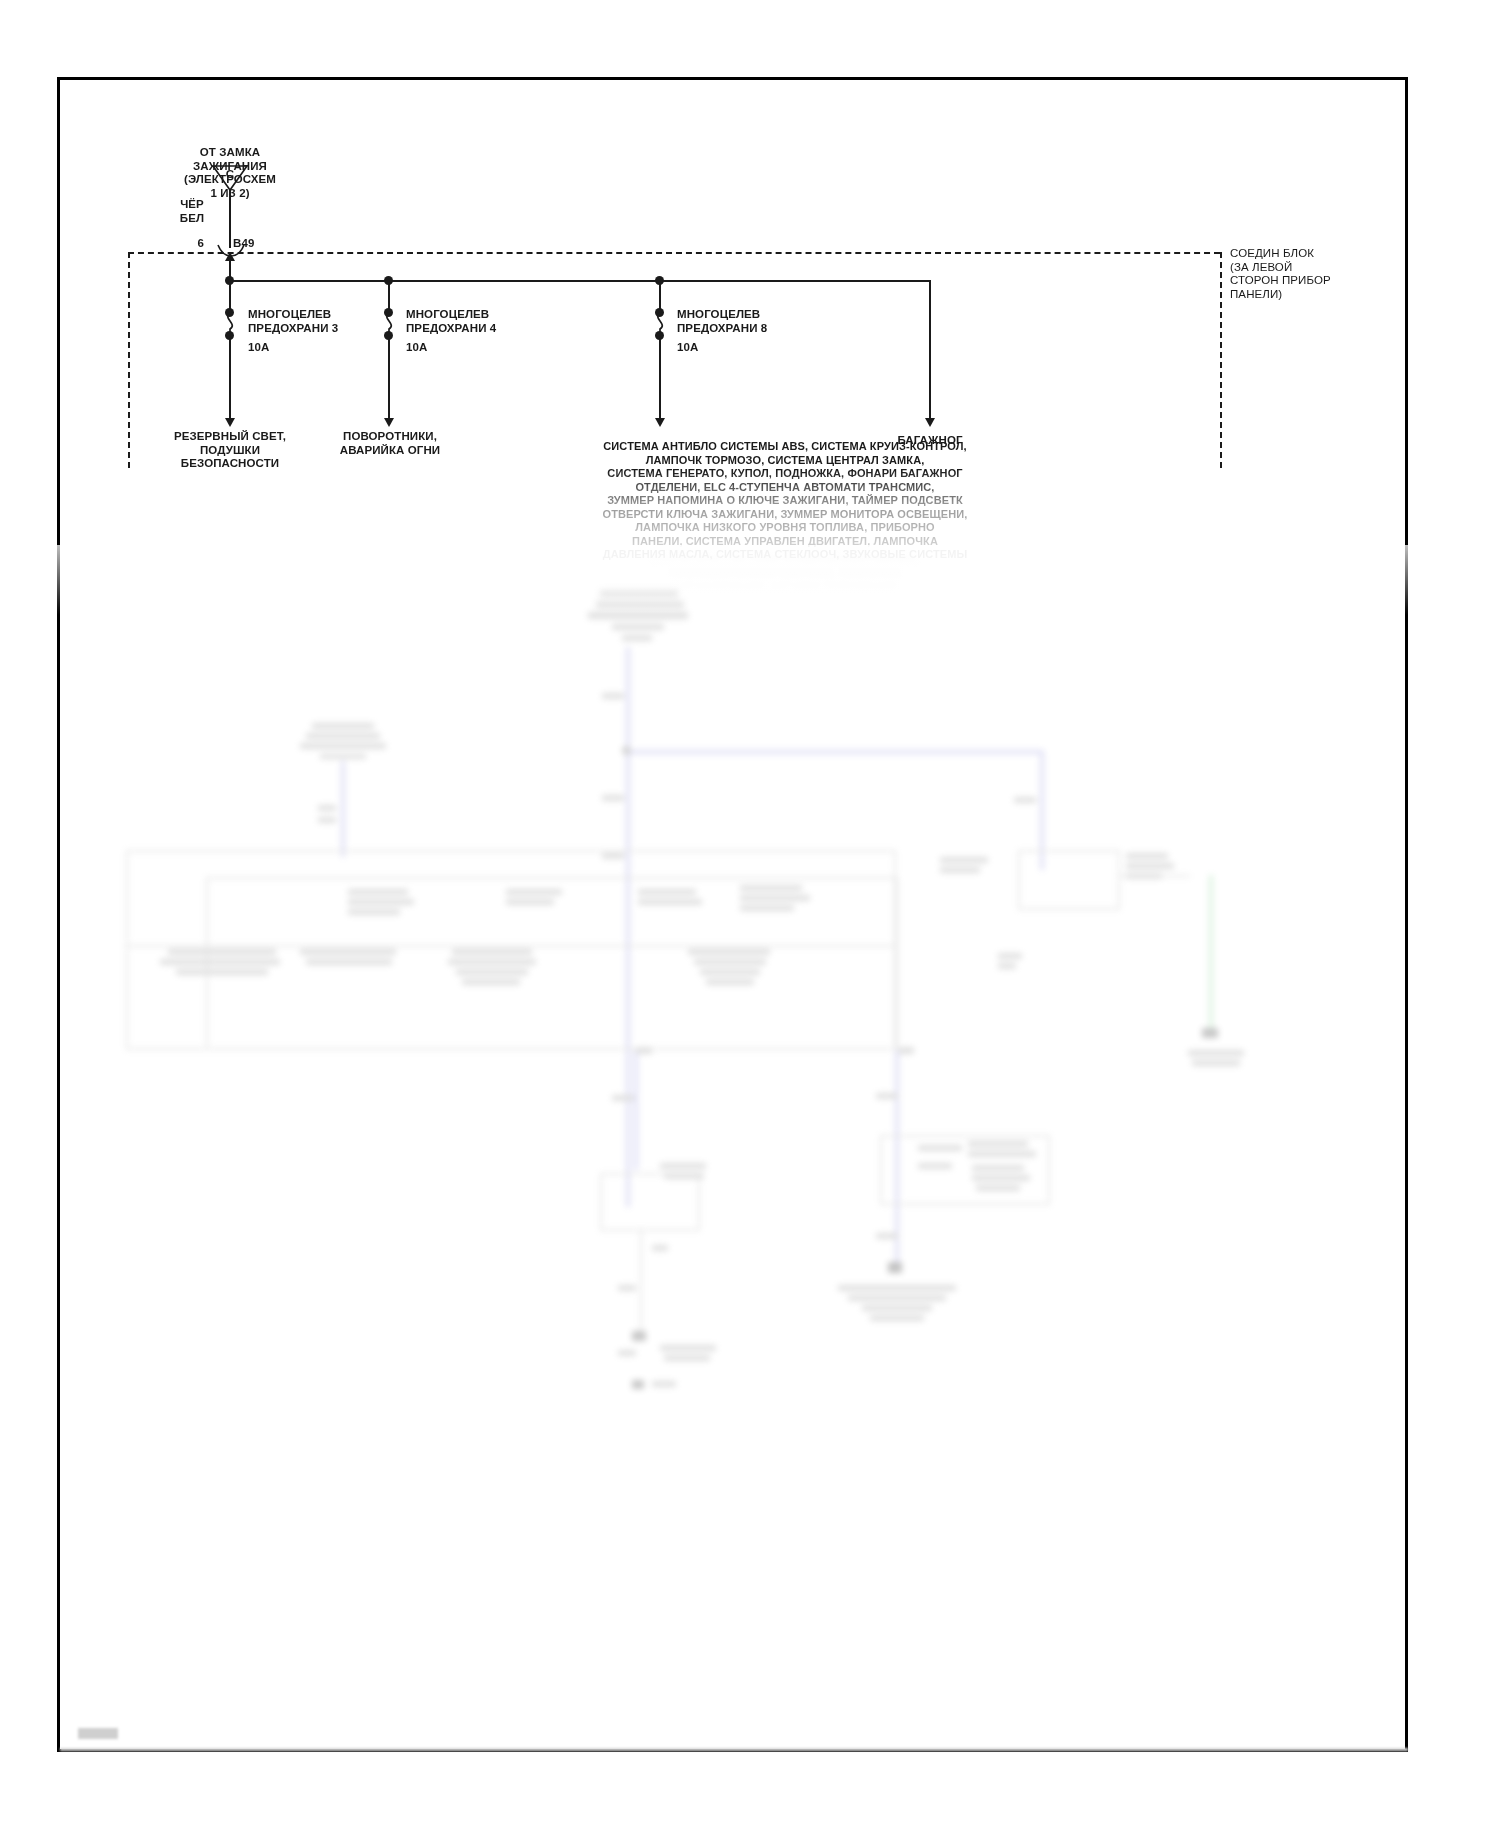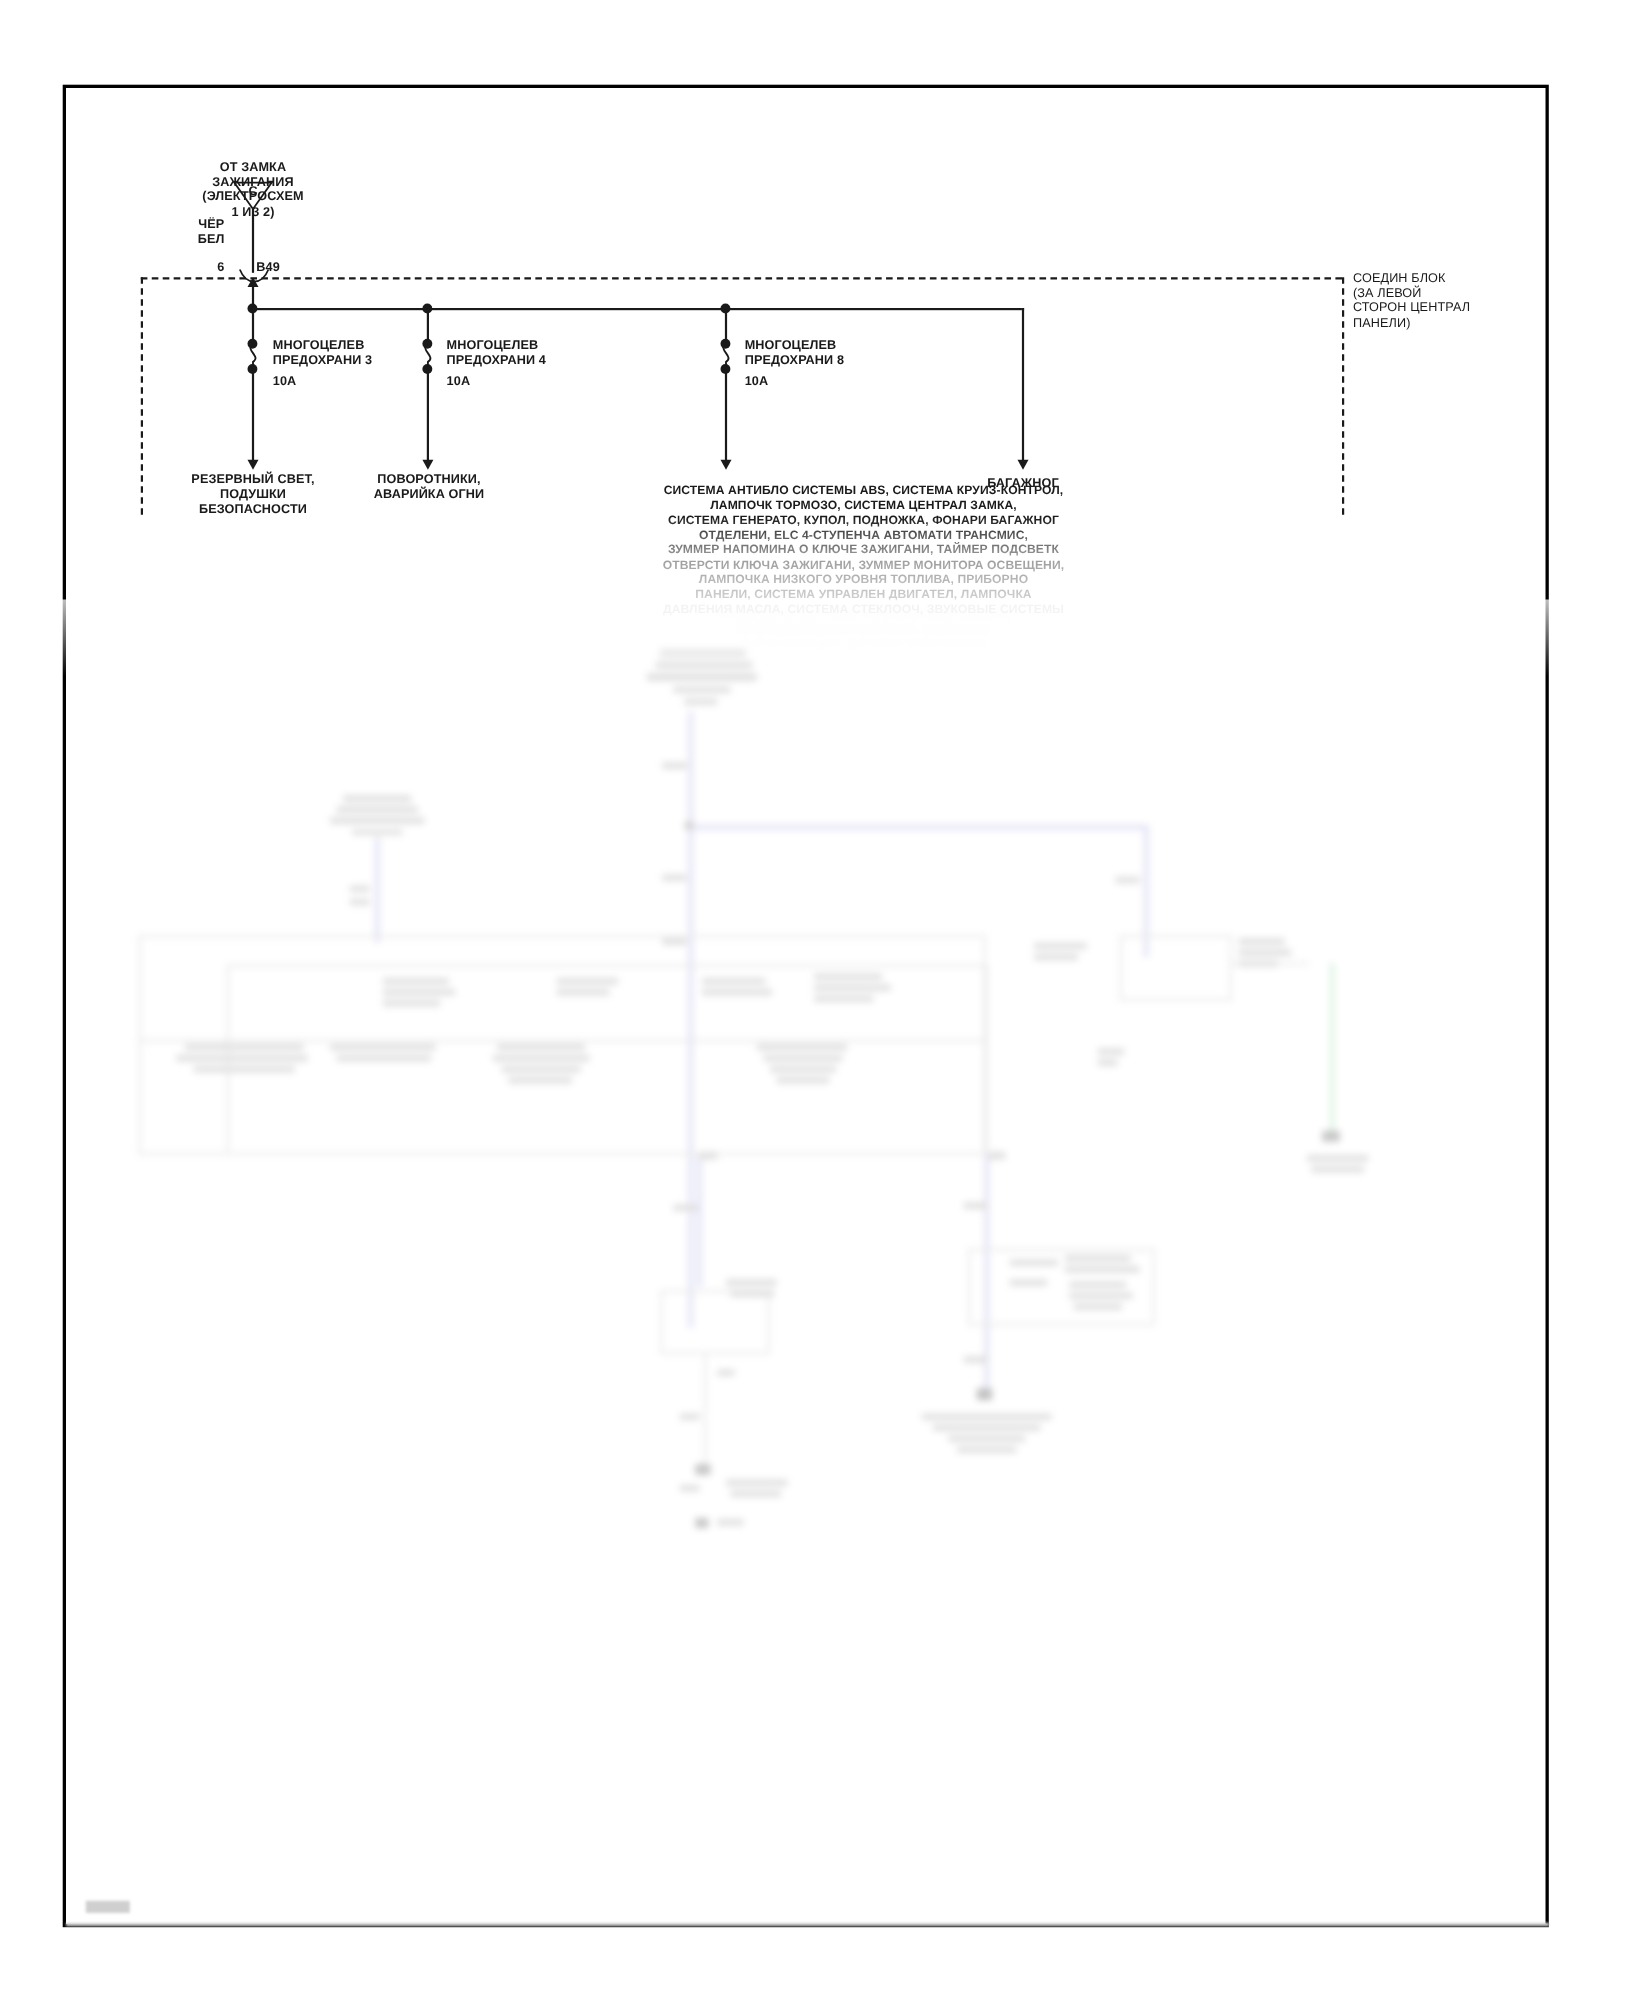--- a/index.html
+++ b/index.html
@@ -202,21 +202,21 @@
 
     <div class="dashed-h" style="left:128px; top:252px; width:1092px;"></div>
     <div class="dashed-v" style="left:128px; top:252px; height:216px;"></div>
     <div class="dashed-v" style="left:1220px; top:252px; height:216px;"></div>
 
     <div class="arrow-up" style="left:225px; top:252px;"></div>
     <div class="ln v" style="left:229px; top:259px; height:22px;"></div>
 
     <div class="txt l" style="left:1230px; top:247px; width:180px;">СОЕДИН БЛОК
 (ЗА ЛЕВОЙ
-СТОРОН ЦЕНТРАЛ
+СТОРОН ПРИБОР
 ПАНЕЛИ)</div>
 
     <div class="ln h" style="left:229px; top:280px; width:700px;"></div>
 
     <div class="dot" style="left:225px; top:276px;"></div>
     <div class="dot" style="left:384px; top:276px;"></div>
     <div class="dot" style="left:655px; top:276px;"></div>
 
     <div class="ln v" style="left:229px; top:280px; height:32px;"></div>
     <div class="dot" style="left:225px; top:308px;"></div>

